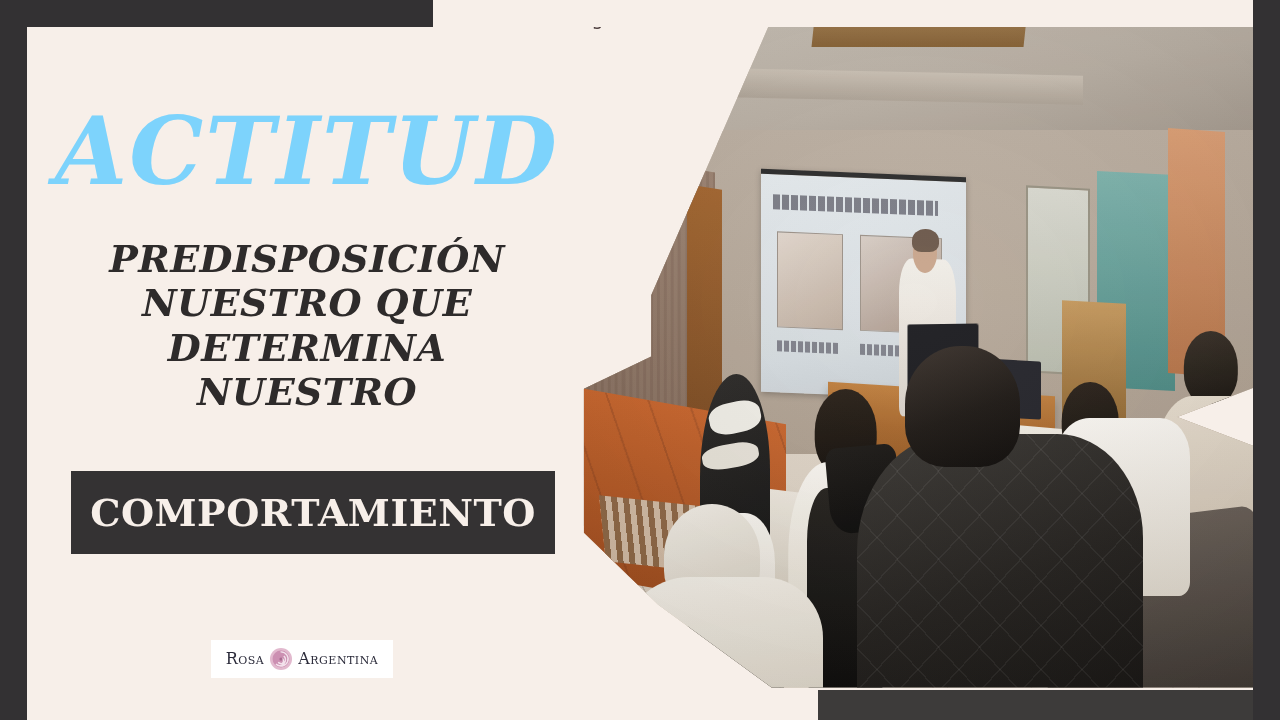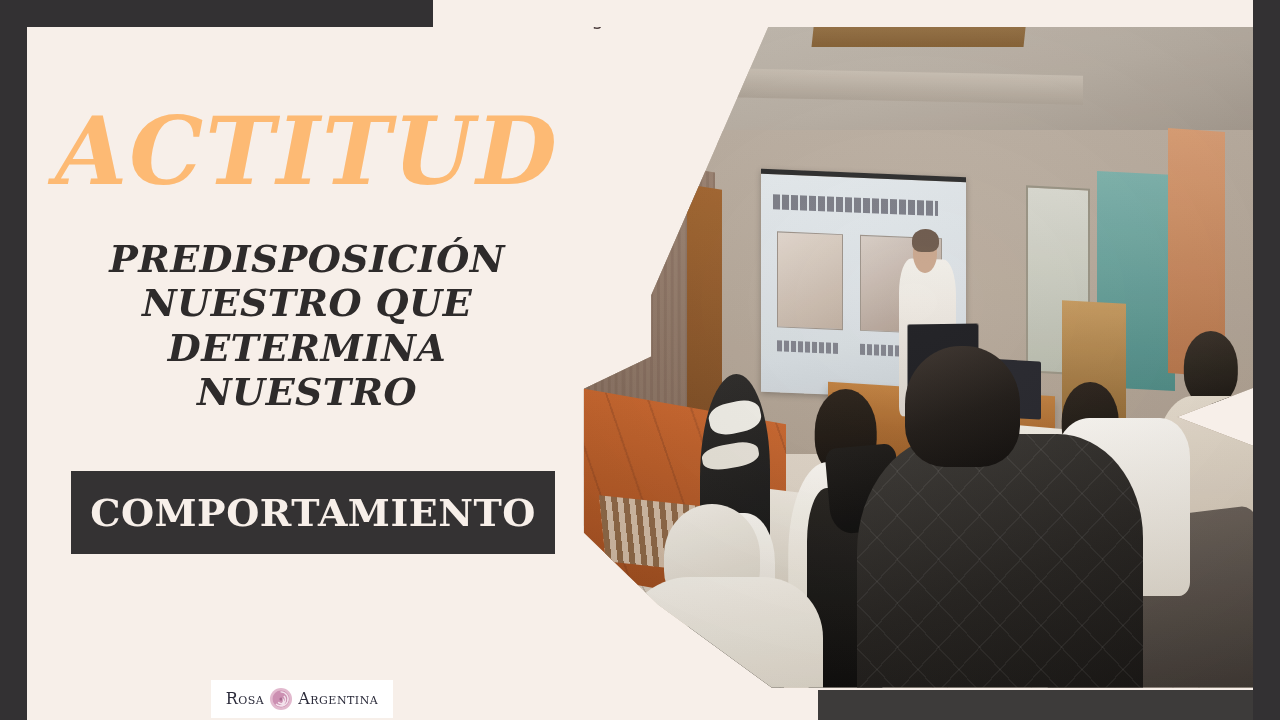--- a/index.html
+++ b/index.html
@@ -48,21 +48,21 @@
     position:absolute;
     left:0; top:78px;
     width:560px;
     text-align:center;
     font-family:"DejaVu Serif", serif;
     font-weight:700;
     font-style:italic;
     font-size:93px;
     line-height:1;
     letter-spacing:2px;
-    color:#fdba74;
+    color:#7dd3fc;
   }
   .subhead{
     position:absolute;
     left:30px; top:210px;
     width:500px;
     text-align:center;
     font-family:"DejaVu Serif", serif;
     font-weight:700;
     font-style:italic;
     font-size:38px;
@@ -88,21 +88,20 @@
 
   
   .logo-card{
     position:absolute;
     left:211px; top:640px;
     width:182px; height:38px;
     background:#FFFFFF;
     display:flex; align-items:center; justify-content:center;
     gap:4px;
     z-index:7;
-    margin-top:40px;
   }
   .logo-word{
     font-family:"DejaVu Serif", serif;
     font-size:16px;
     letter-spacing:.5px;
     color:#2B2B3A;
     font-variant:small-caps;
     line-height:1;
   }
   .logo-rose{

